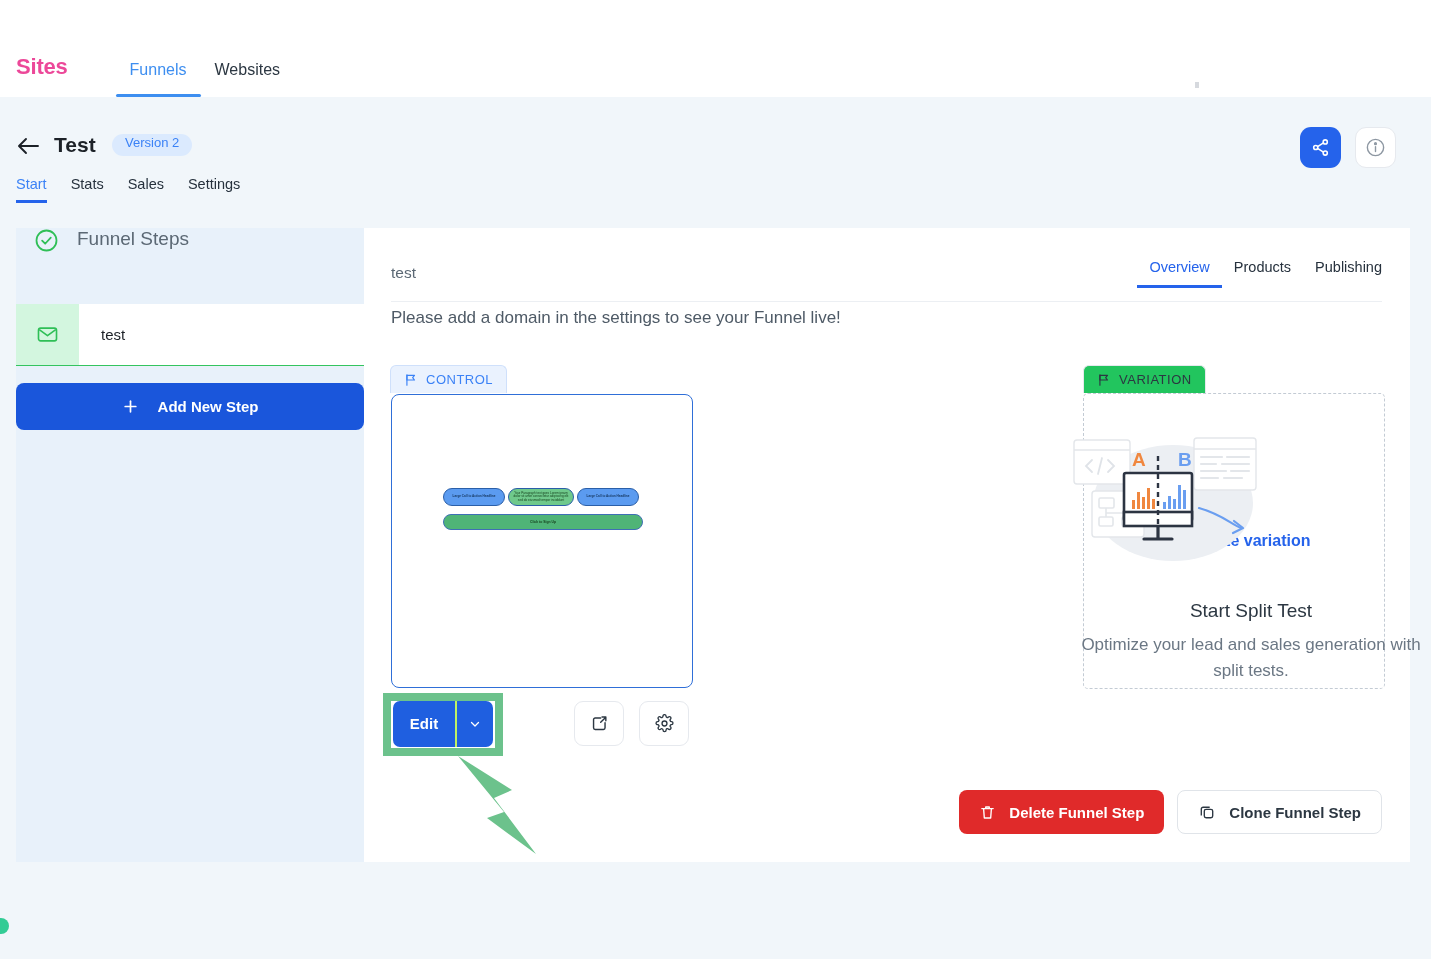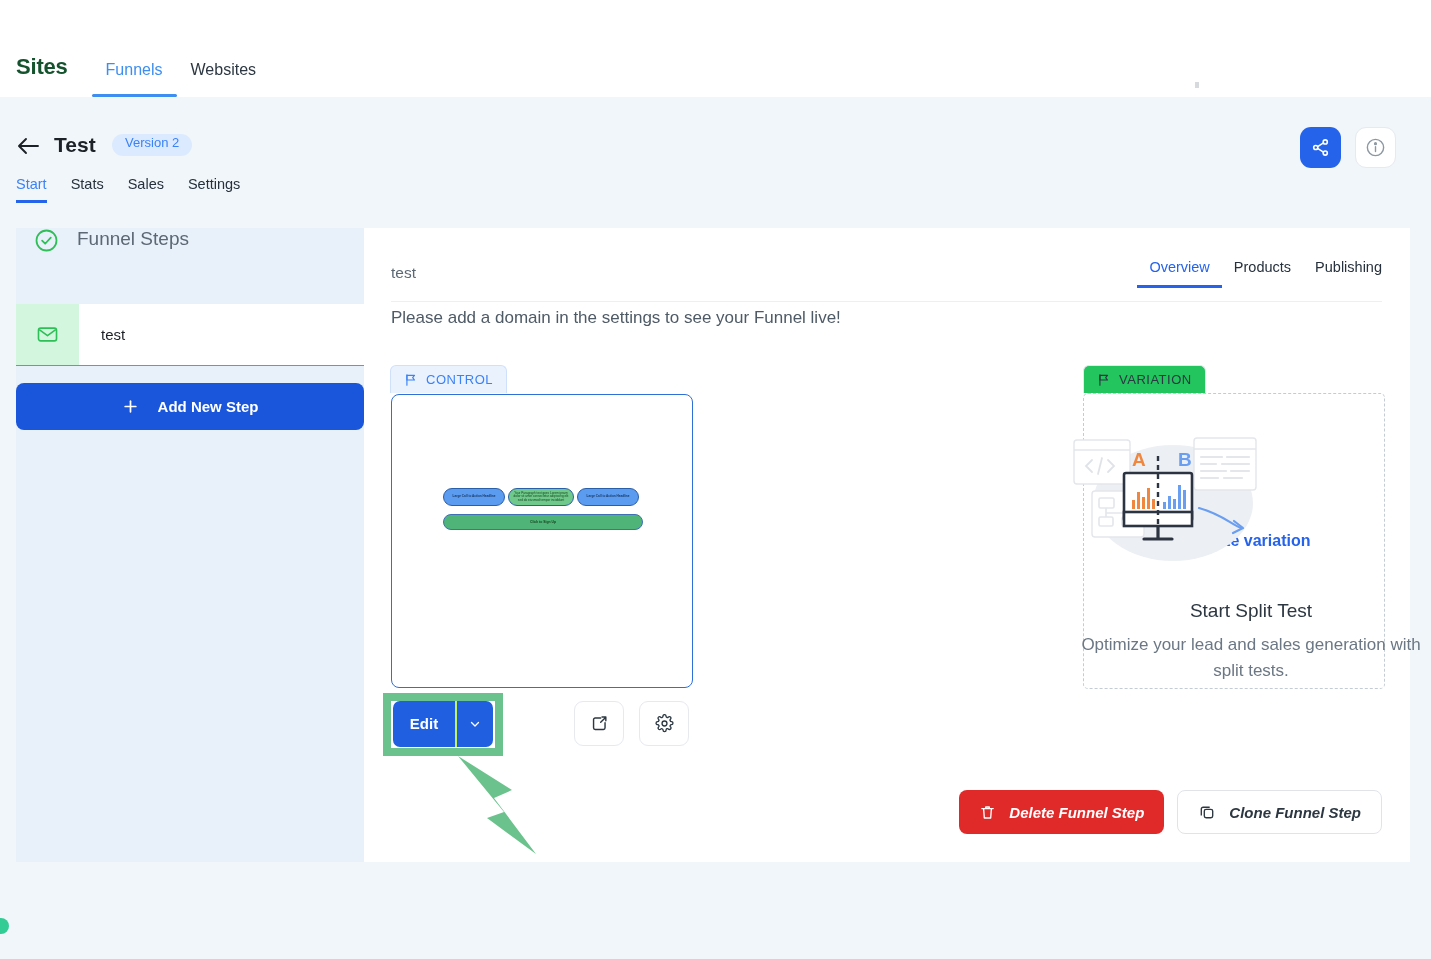--- a/index.html
+++ b/index.html
@@ -13,22 +13,22 @@
 
   
   .topbar {
     position: absolute; left: 0; top: 0; width: 1431px; height: 97px;
     background: #ffffff;
   }
   .topbar-inner {
     position: absolute; left: 16px; bottom: 0; display: flex; align-items: flex-end; gap: 0;
   }
   .brand {
-    font-size: 22px; font-weight: bold; color: #14532d;
-    padding-bottom: 17px; margin-right: 24px; letter-spacing: -.2px;
+    font-size: 22px; font-weight: bold; color: #ec4899;
+    padding-bottom: 17px; margin-right: 48px; letter-spacing: -.2px;
   }
   .toptab {
     font-size: 16px; color: #2c3742; padding: 0 14px 18px 14px;
     position: relative; cursor: pointer;
   }
   .toptab.active { color: #3d8ef0; }
   .toptab.active::after {
     content: ""; position: absolute; left: 0; right: 0; bottom: 0;
     height: 3px; background: #3d8ef0; border-radius: 2px;
   }
@@ -188,21 +188,21 @@
     position: absolute; left: 719px; top: 165px; width: 302px; height: 296px;
     border: 1.5px dashed #c3cbd4; border-radius: 5px; background: #fff;
     display: flex; align-items: center; justify-content: center; gap: 14px;
     color: #2563eb; font-size: 16px; font-weight: bold; cursor: pointer;
   }
 
   
   .actions { position: absolute; right: 28px; top: 562px; display: flex; gap: 13px; }
   .btn {
     height: 44px; border-radius: 8px; display: flex; align-items: center;
-    gap: 13px; padding: 0 20px; font-size: 15px; font-weight: bold; cursor: pointer; font-style: italic;
+    gap: 13px; padding: 0 20px; font-size: 15px; font-weight: bold; cursor: pointer;
   }
   .btn.danger { background: #e02a2a; color: #fff; }
   .btn.outline { background: #fff; color: #2c3742; border: 1px solid #e0e4e9; }
 
   .corner-dot {
     position: absolute; left: -7px; top: 918px; width: 16px; height: 16px;
     border-radius: 50%; background: #33cc95;
   }
   svg { display: block; }
 </style>

